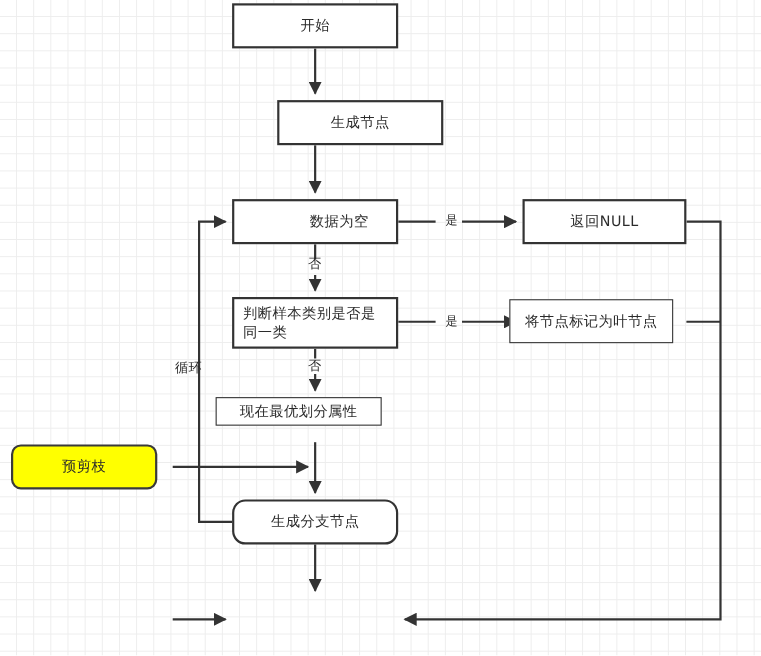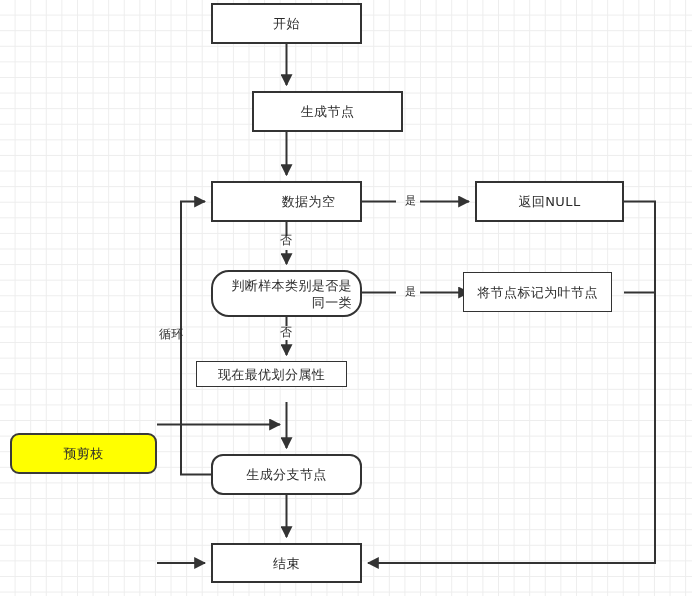--- a/index.html
+++ b/index.html
@@ -26,31 +26,31 @@
     top: 0;
     width: 692px;
     height: 596px;
   }
   .node {
     position: absolute;
     box-sizing: border-box;
     display: flex;
     align-items: center;
     justify-content: center;
-    text-align: right;
+    text-align: left;
     background: #ffffff;
     border: 2px solid #333333;
     color: #2b2b2b;
     font-size: 13px;
     line-height: 17px;
     letter-spacing: 0.4px;
     z-index: 3;
   }
   .node.thin { border-width: 1.6px; }
-  .node.rounded { border-radius: 18px; }
+  .node.rounded { border-radius: 0; }
   .node.yellow {
     background: #ffff00;
     border: 2px solid #3a3a3a;
     border-radius: 9px;
   }
   .edge-label {
     position: absolute;
     font-size: 12px;
     color: #2b2b2b;
     background: transparent;
@@ -119,33 +119,30 @@
   </div>
 
   <div class="node thin" style="left:196px; top:361px; width:151px; height:26px;">
     <span>现在最优划分属性</span>
   </div>
 
   <div class="node" style="left:211px; top:454px; width:151px; height:41px;border-radius:12px;">
     <span>生成分支节点</span>
   </div>
 
-  <div class="node" style="left:211px; top:543px; width:151px; height:40px;">
-    <span>结束</span>
-  </div>
 
   <div class="node" style="left:475px; top:181px; width:149px; height:41px;">
     <span>返回NULL</span>
   </div>
 
   <div class="node thin" style="left:463px; top:272px; width:149px; height:40px;">
     <span>将节点标记为叶节点</span>
   </div>
 
-  <div class="node yellow" style="left:10px; top:404px; width:147px; height:41px;margin-top:29px;">
+  <div class="node yellow" style="left:10px; top:404px; width:133px; height:41px;">
     <span>预剪枝</span>
   </div>
 
 
   <div class="edge-label small" style="left:405px; top:193px;">是</div>
 
   <div class="edge-label" style="left:280px; top:232px;">否</div>
 
   <div class="edge-label small" style="left:405px; top:284px;">是</div>
 

